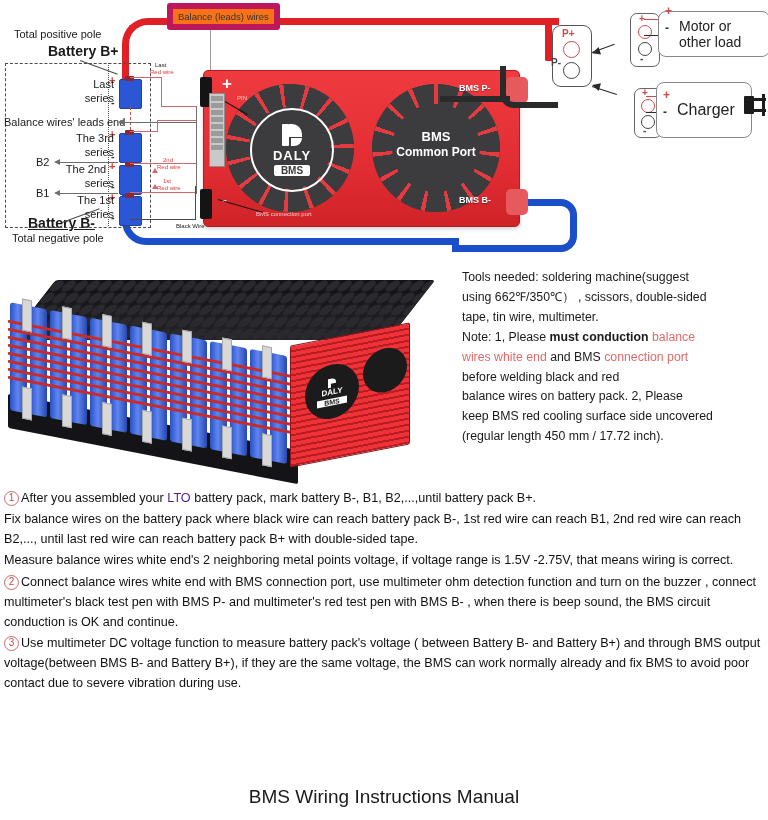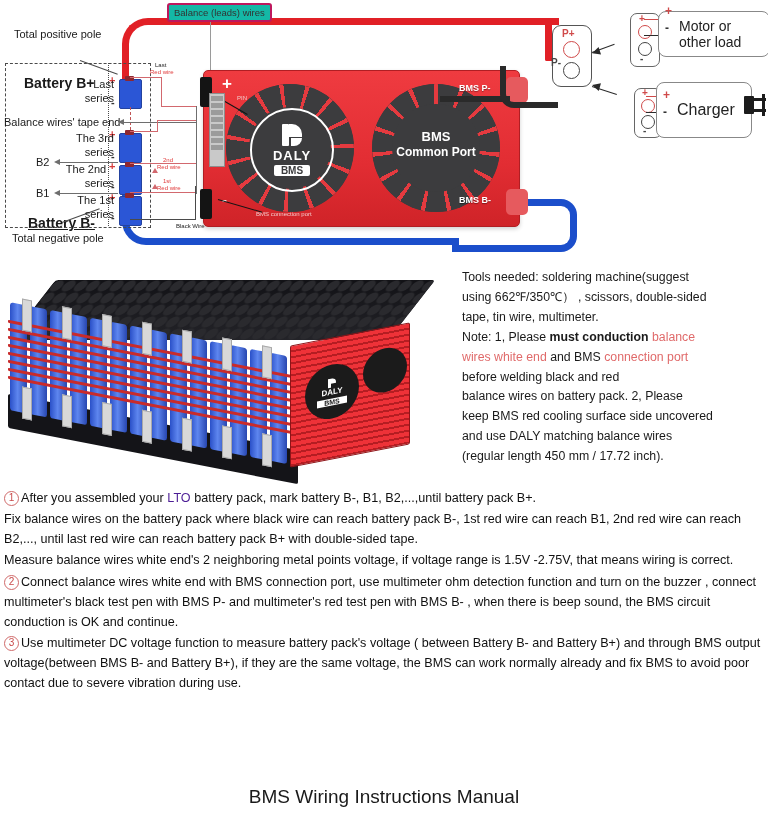--- a/index.html
+++ b/index.html
@@ -14,21 +14,21 @@
   #diagram{position:absolute;left:0;top:0;width:768px;height:270px;}
 
   .lbl{position:absolute;font-size:11px;line-height:1.15;color:#1a1a1a;white-space:nowrap;}
   .lbl-bold{font-weight:bold;font-size:14px;}
   .lbl-xs{font-size:6px;}
   .red-txt{color:#e03a3a;}
 
   
   #balance-callout{
     position:absolute;left:167px;top:3px;
-    border:2px solid #be185d;border-radius:3px;background:#14b8a6;
+    border:6px solid #be185d;border-radius:3px;background:#f97316;
     padding:2px 5px;font-size:9.5px;color:#333;
   }
   #balance-callout-line{position:absolute;left:210px;top:20px;width:1px;height:75px;background:#9a9a9a;}
 
   
   #pack-dashed{
     position:absolute;left:5px;top:63px;width:144px;height:163px;
     border:1.4px dashed #4a4a4a;
   }
   #pack-dashed-inner{
@@ -211,21 +211,21 @@
 
   <div id="wire-blue-main"></div>
   <div id="wire-blue-up"></div>
   <div id="wire-blue-loop"></div>
   <div id="wire-blue-to-bms"></div>
 
   <div id="balance-callout-line"></div>
   <div id="balance-callout">Balance (leads) wires</div>
 
   <div class="lbl" style="left:14px;top:28px;">Total positive pole</div>
-  <div class="lbl lbl-bold" style="left:24px;top:43px;margin-top:32px;">Battery B+</div>
+  <div class="lbl lbl-bold" style="left:48px;top:43px;">Battery B+</div>
   <div class="lbl lbl-bold" style="left:28px;top:215px;text-decoration:underline;">Battery B-</div>
   <div class="lbl" style="left:12px;top:232px;">Total negative pole</div>
 
   <div id="pack-dashed"></div>
   <div id="pack-dashed-inner"></div>
 
   <div class="hline-k" style="left:80px;top:60px;width:40px;transform:rotate(20deg);transform-origin:left center;"></div>
   <div class="hline-k" style="left:62px;top:222px;width:40px;transform:rotate(-20deg);transform-origin:left center;"></div>
 
   <div class="cell" style="left:119px;top:79px;"></div>
@@ -251,21 +251,21 @@
   <div class="lbl" style="left:58px;top:163px;text-align:center;width:56px;">The 2nd</div>
   <div class="lbl" style="left:58px;top:177px;text-align:right;width:56px;">series</div>
 
   <div class="cell" style="left:119px;top:196px;"></div>
   <div class="cell-cap" style="left:125px;top:193px;"></div>
   <div class="cell-plus" style="left:109px;top:191px;">+</div>
   <div class="cell-minus" style="left:111px;top:211px;">-</div>
   <div class="lbl" style="left:58px;top:194px;text-align:right;width:56px;">The 1st</div>
   <div class="lbl" style="left:58px;top:208px;text-align:right;width:56px;">series</div>
 
-  <div class="lbl" style="left:4px;top:116px;">Balance wires' tape end</div>
+  <div class="lbl" style="left:4px;top:116px;">Balance wires' leads end</div>
   <div class="hline" style="left:124px;top:122px;width:72px;"></div>
   <div class="arrow-l" style="left:118px;top:118.5px;"></div>
 
   <div class="lbl" style="left:36px;top:156px;">B2</div>
   <div class="hline" style="left:60px;top:162px;width:58px;"></div>
   <div class="arrow-l" style="left:54px;top:158.5px;"></div>
 
   <div class="lbl" style="left:36px;top:187px;">B1</div>
   <div class="hline" style="left:60px;top:193px;width:58px;"></div>
   <div class="arrow-l" style="left:54px;top:189.5px;"></div>
@@ -512,21 +512,20 @@
   <div>tape,  tin wire,  multimeter.</div>
   <div>
     <span>Note: 1, Please </span><b>must conduction</b><span class="nred"> balance</span>
   </div>
   <div>
     <span class="nred">wires white end</span><span> and BMS </span><span class="nred">connection port</span>
   </div>
   <div>before welding black and red</div>
   <div>balance wires on battery pack.  2, Please</div>
   <div>keep BMS red cooling surface side uncovered</div>
-  <div>and use DALY matching balance wires</div>
   <div>(regular length 450 mm / 17.72 inch).</div>
 </div>
 
 <div id="steps">
   <p>
     <span class="circ-num">1</span><span>After you assembled your </span><span class="nred" style="color:#4c1d95;">LTO</span><span> battery pack, mark battery B-, B1, B2,...,until battery pack B+.</span>
   </p>
   <p>Fix balance wires on the battery pack where black wire can reach battery pack B-, 1st red wire can reach B1, 2nd red wire can reach B2,..., until last red wire can reach battery pack B+ with double-sided tape.</p>
   <p>Measure balance wires white end's 2 neighboring metal points voltage,  if voltage range is 1.5V -2.75V, that means wiring is correct.</p>
   <p>

